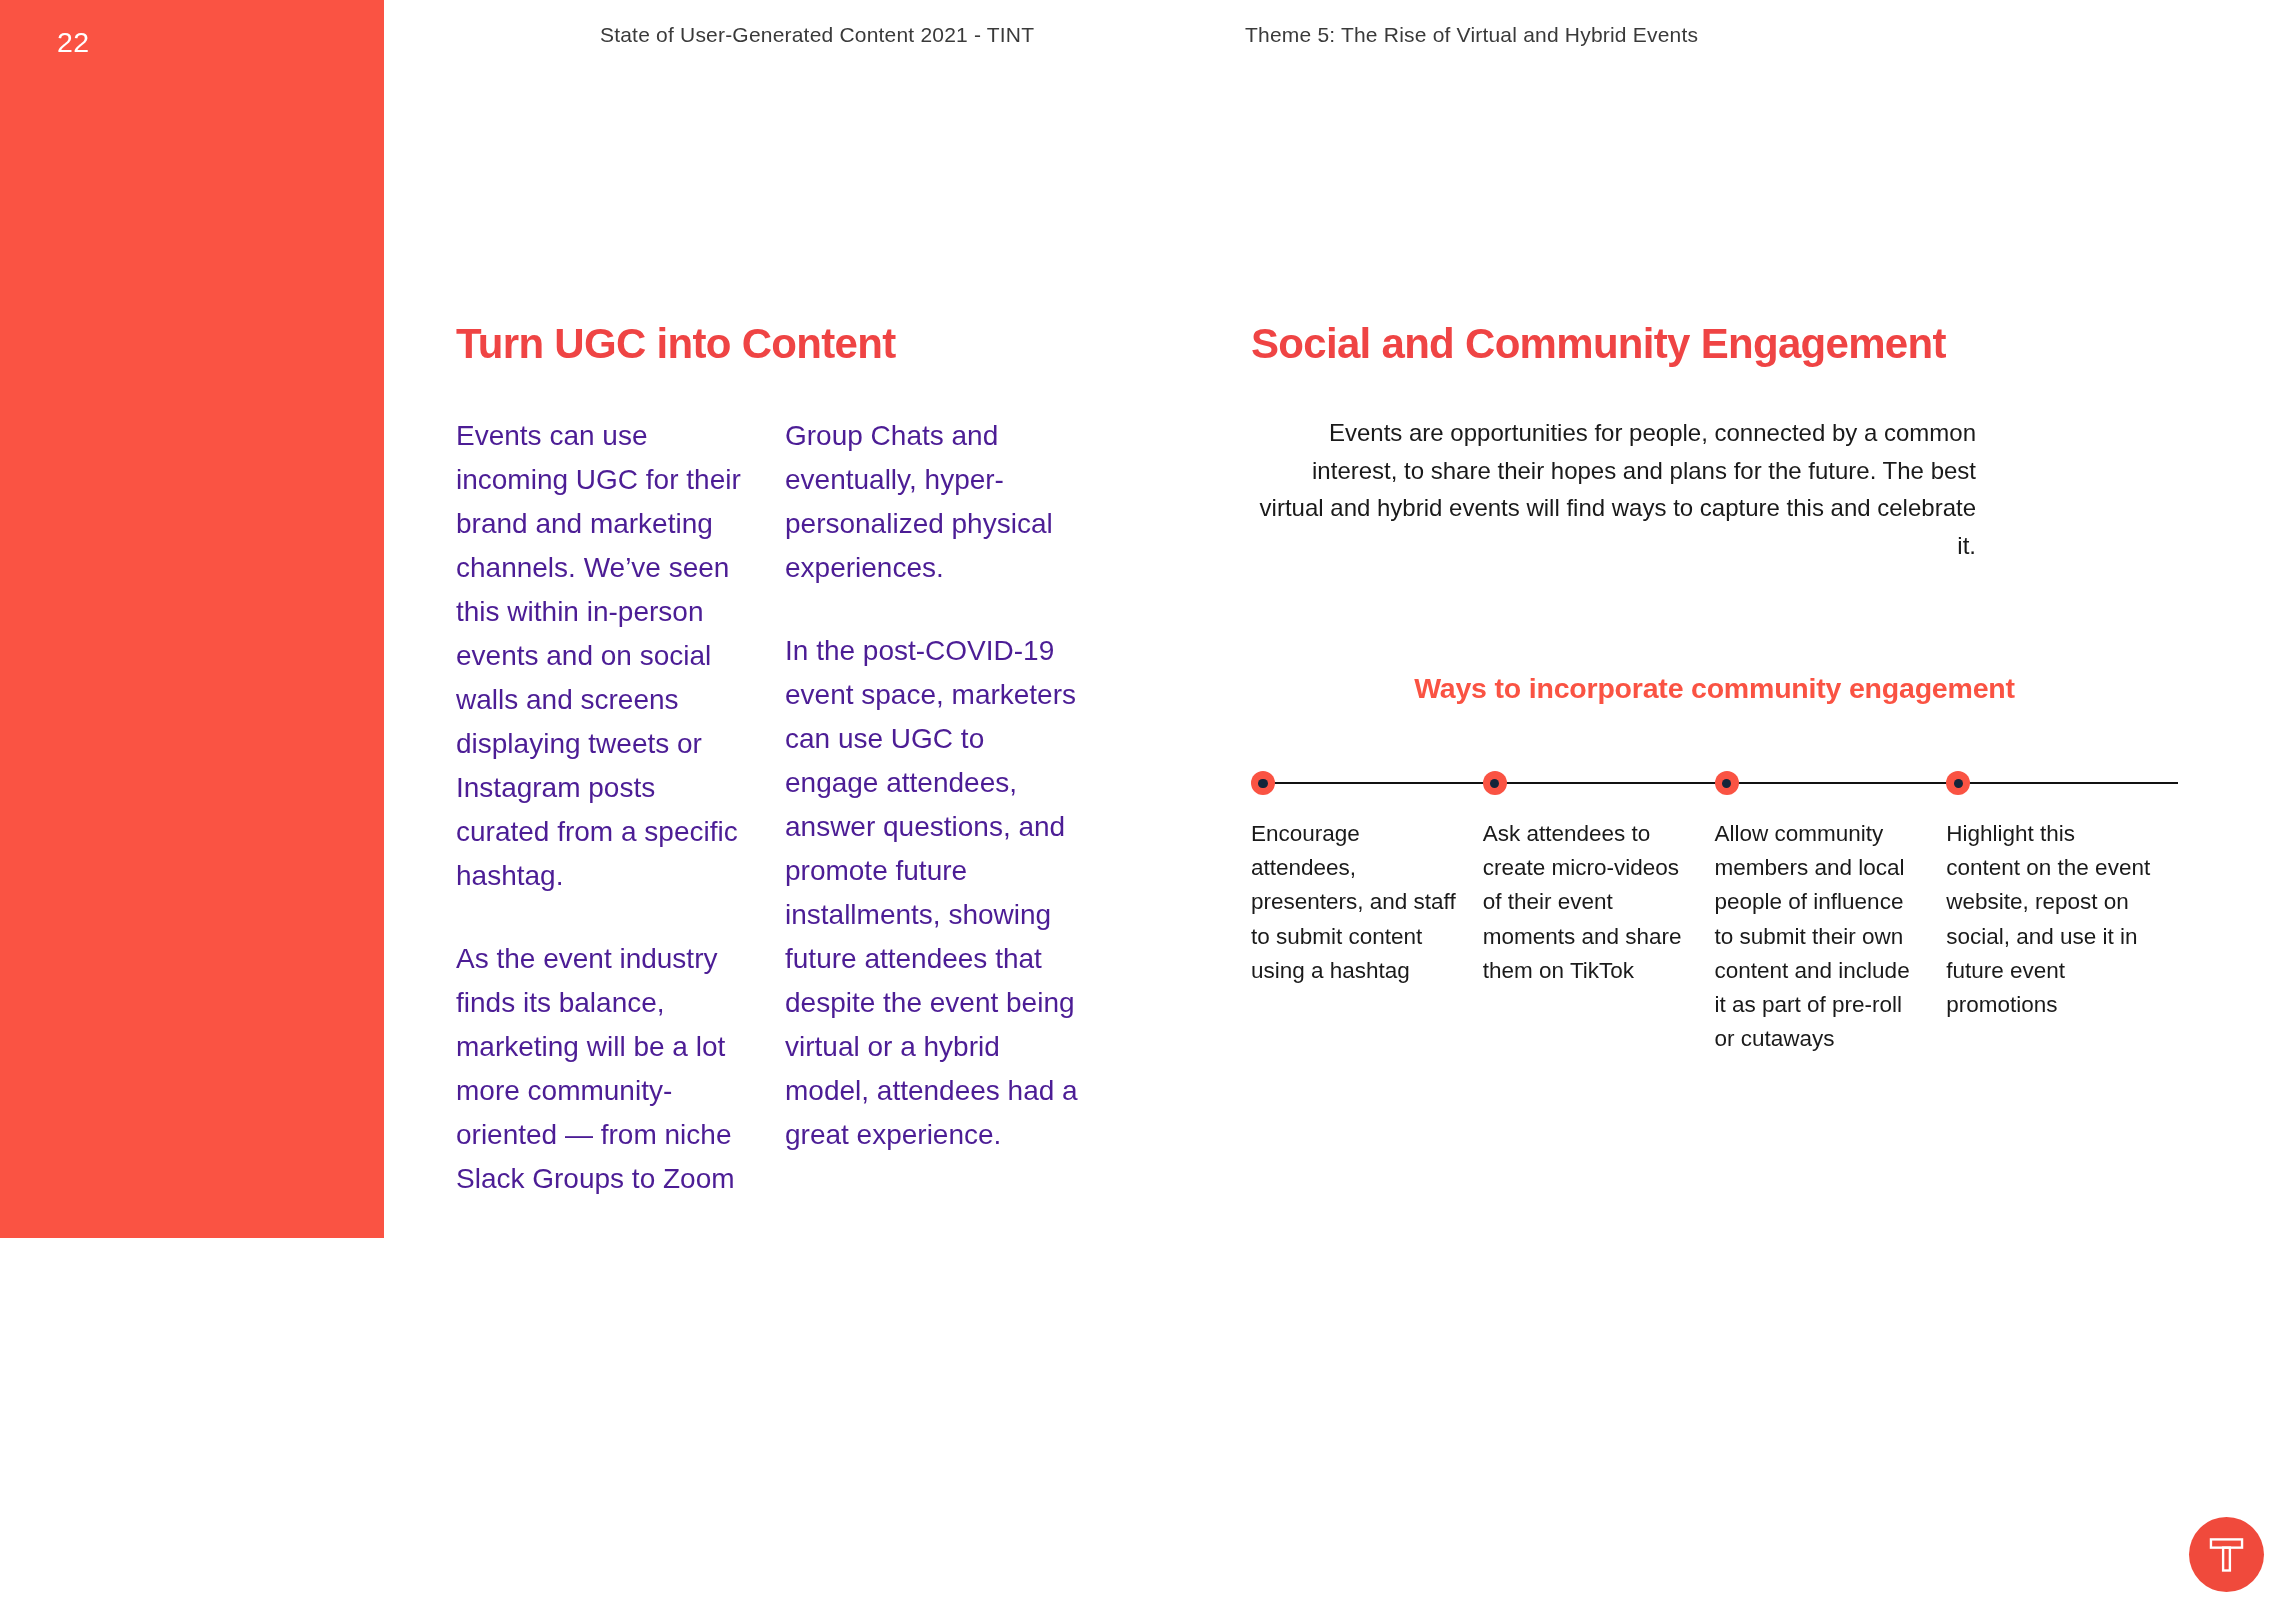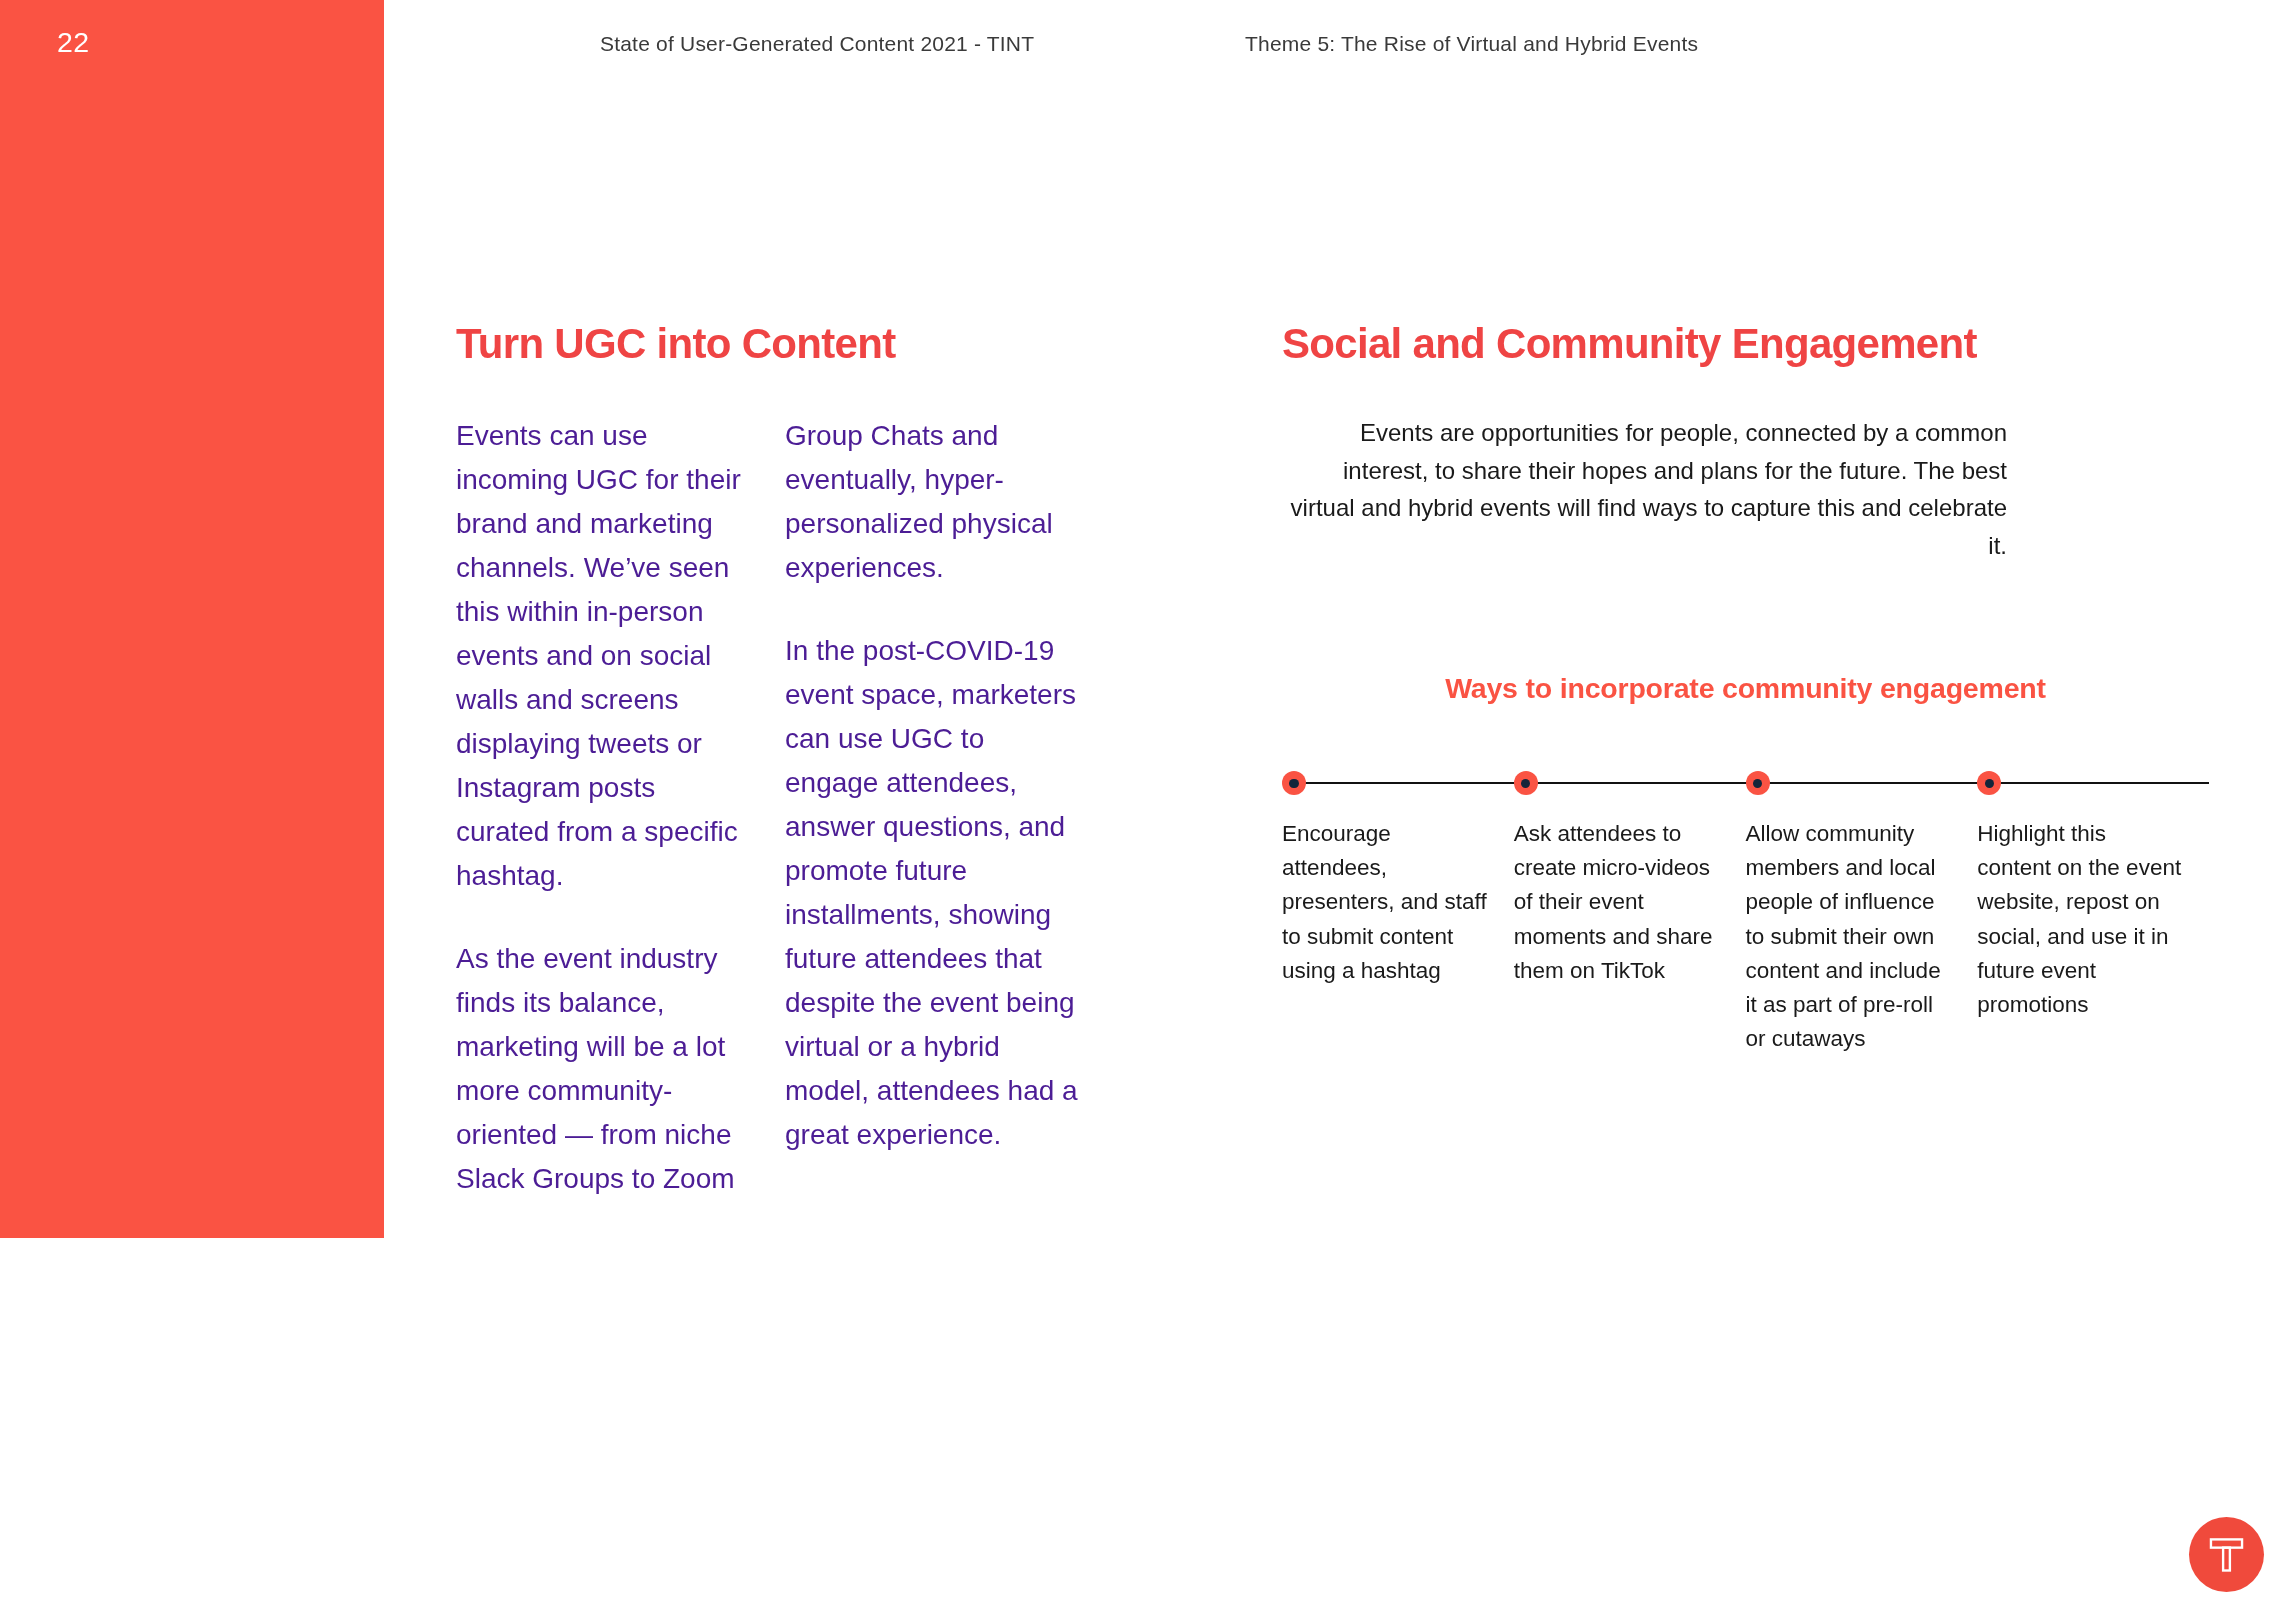--- a/index.html
+++ b/index.html
@@ -31,41 +31,41 @@
     top: 26px;
     font-size: 28.5px;
     color: #ffffff;
     letter-spacing: 0.5px;
     font-weight: 400;
   }
 
   
   .running-head {
     position: absolute;
-    top: 32px;
+    top: 23px;
     font-size: 21px;
     color: #3a3a3a;
     font-weight: 400;
     letter-spacing: 0.2px;
     white-space: nowrap;
     text-align: right;
   }
   .running-head.left  { left: 600px; }
   .running-head.right { left: 1245px; }
 
   
   .col-left {
     position: absolute;
     left: 456px;
     top: 321px;
     width: 771px;
   }
   .col-right {
     position: absolute;
-    left: 1282px;
+    left: 1251px;
     top: 321px;
     width: 937px;
   }
 
   h2.section-title {
     margin: 0 0 48px 0;
     font-size: 42px;
     line-height: 1.08;
     font-weight: 700;
     color: #ef4444;

